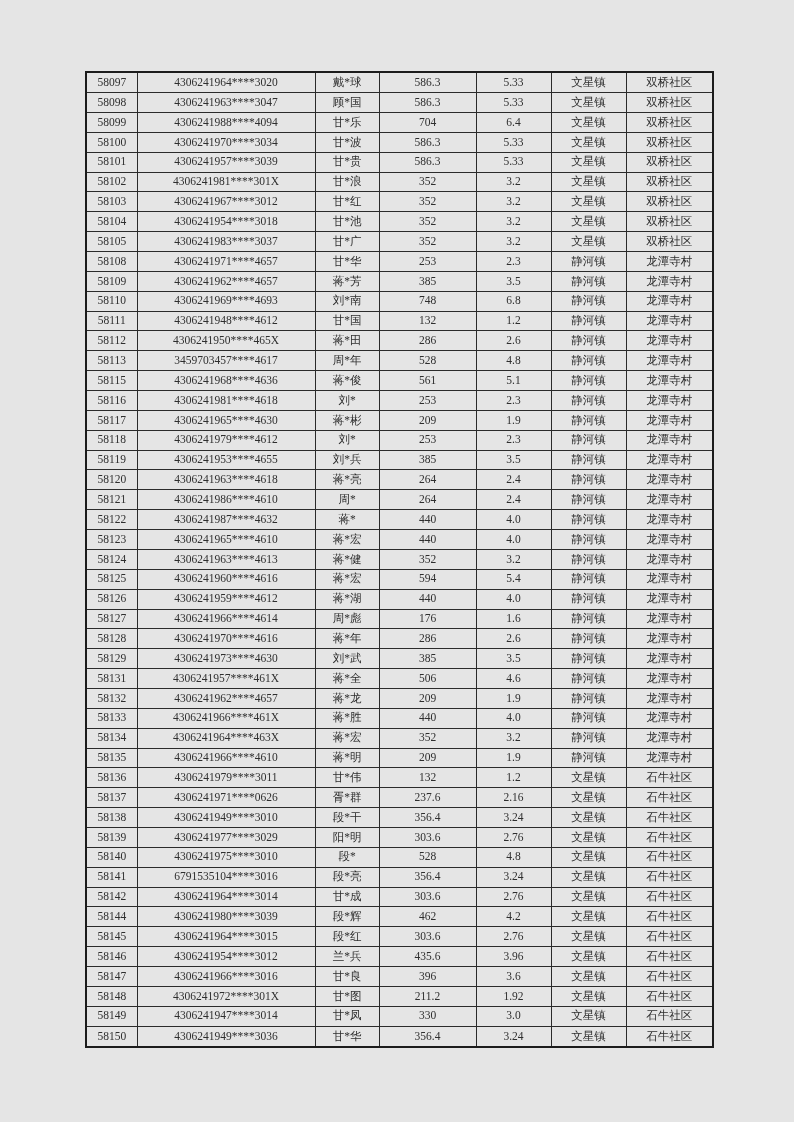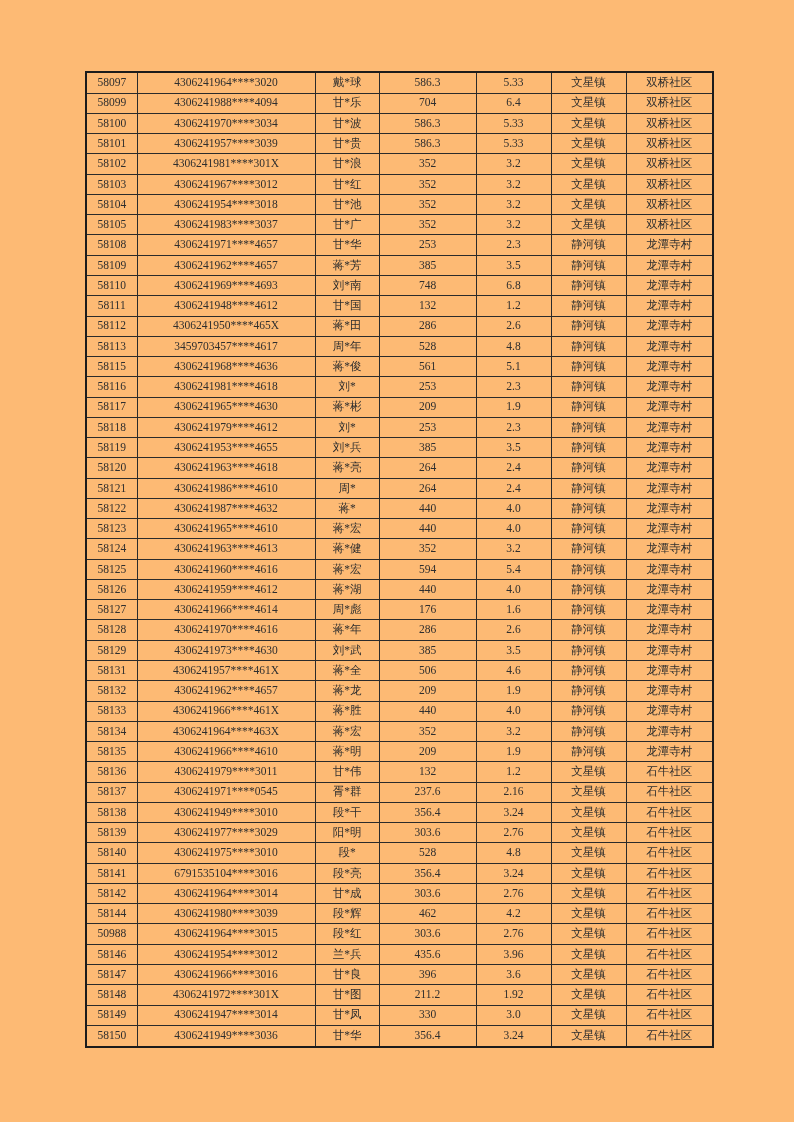--- a/index.html
+++ b/index.html
@@ -4,21 +4,21 @@
 <style>
   html, body {
     margin: 0;
     padding: 0;
     background: #ffffff;
   }
   .page {
     position: relative;
     width: 794px;
     height: 1122px;
-    background: #fdba74;
+    background: #e5e5e5;
     overflow: hidden;
     font-family: "Liberation Serif", "DejaVu Serif", serif;
   }
   table.benefit-table {
     position: absolute;
     left: 85px;
     top: 71px;
     width: 627px;
     height: 977px;
     border-collapse: collapse;
@@ -63,20 +63,29 @@
         <tr>
           <td>58097</td>
           <td>4306241964****3020</td>
           <td>戴*球</td>
           <td>586.3</td>
           <td>5.33</td>
           <td>文星镇</td>
           <td>双桥社区</td>
         </tr>
         <tr>
+          <td>58098</td>
+          <td>4306241963****3047</td>
+          <td>顾*国</td>
+          <td>586.3</td>
+          <td>5.33</td>
+          <td>文星镇</td>
+          <td>双桥社区</td>
+        </tr>
+        <tr>
           <td>58099</td>
           <td>4306241988****4094</td>
           <td>甘*乐</td>
           <td>704</td>
           <td>6.4</td>
           <td>文星镇</td>
           <td>双桥社区</td>
         </tr>
         <tr>
           <td>58100</td>
@@ -370,21 +379,21 @@
           <td>58136</td>
           <td>4306241979****3011</td>
           <td>甘*伟</td>
           <td>132</td>
           <td>1.2</td>
           <td>文星镇</td>
           <td>石牛社区</td>
         </tr>
         <tr>
           <td>58137</td>
-          <td>4306241971****0545</td>
+          <td>4306241971****0626</td>
           <td>胥*群</td>
           <td>237.6</td>
           <td>2.16</td>
           <td>文星镇</td>
           <td>石牛社区</td>
         </tr>
         <tr>
           <td>58138</td>
           <td>4306241949****3010</td>
           <td>段*干</td>
@@ -432,21 +441,21 @@
         <tr>
           <td>58144</td>
           <td>4306241980****3039</td>
           <td>段*辉</td>
           <td>462</td>
           <td>4.2</td>
           <td>文星镇</td>
           <td>石牛社区</td>
         </tr>
         <tr>
-          <td>50988</td>
+          <td>58145</td>
           <td>4306241964****3015</td>
           <td>段*红</td>
           <td>303.6</td>
           <td>2.76</td>
           <td>文星镇</td>
           <td>石牛社区</td>
         </tr>
         <tr>
           <td>58146</td>
           <td>4306241954****3012</td>

